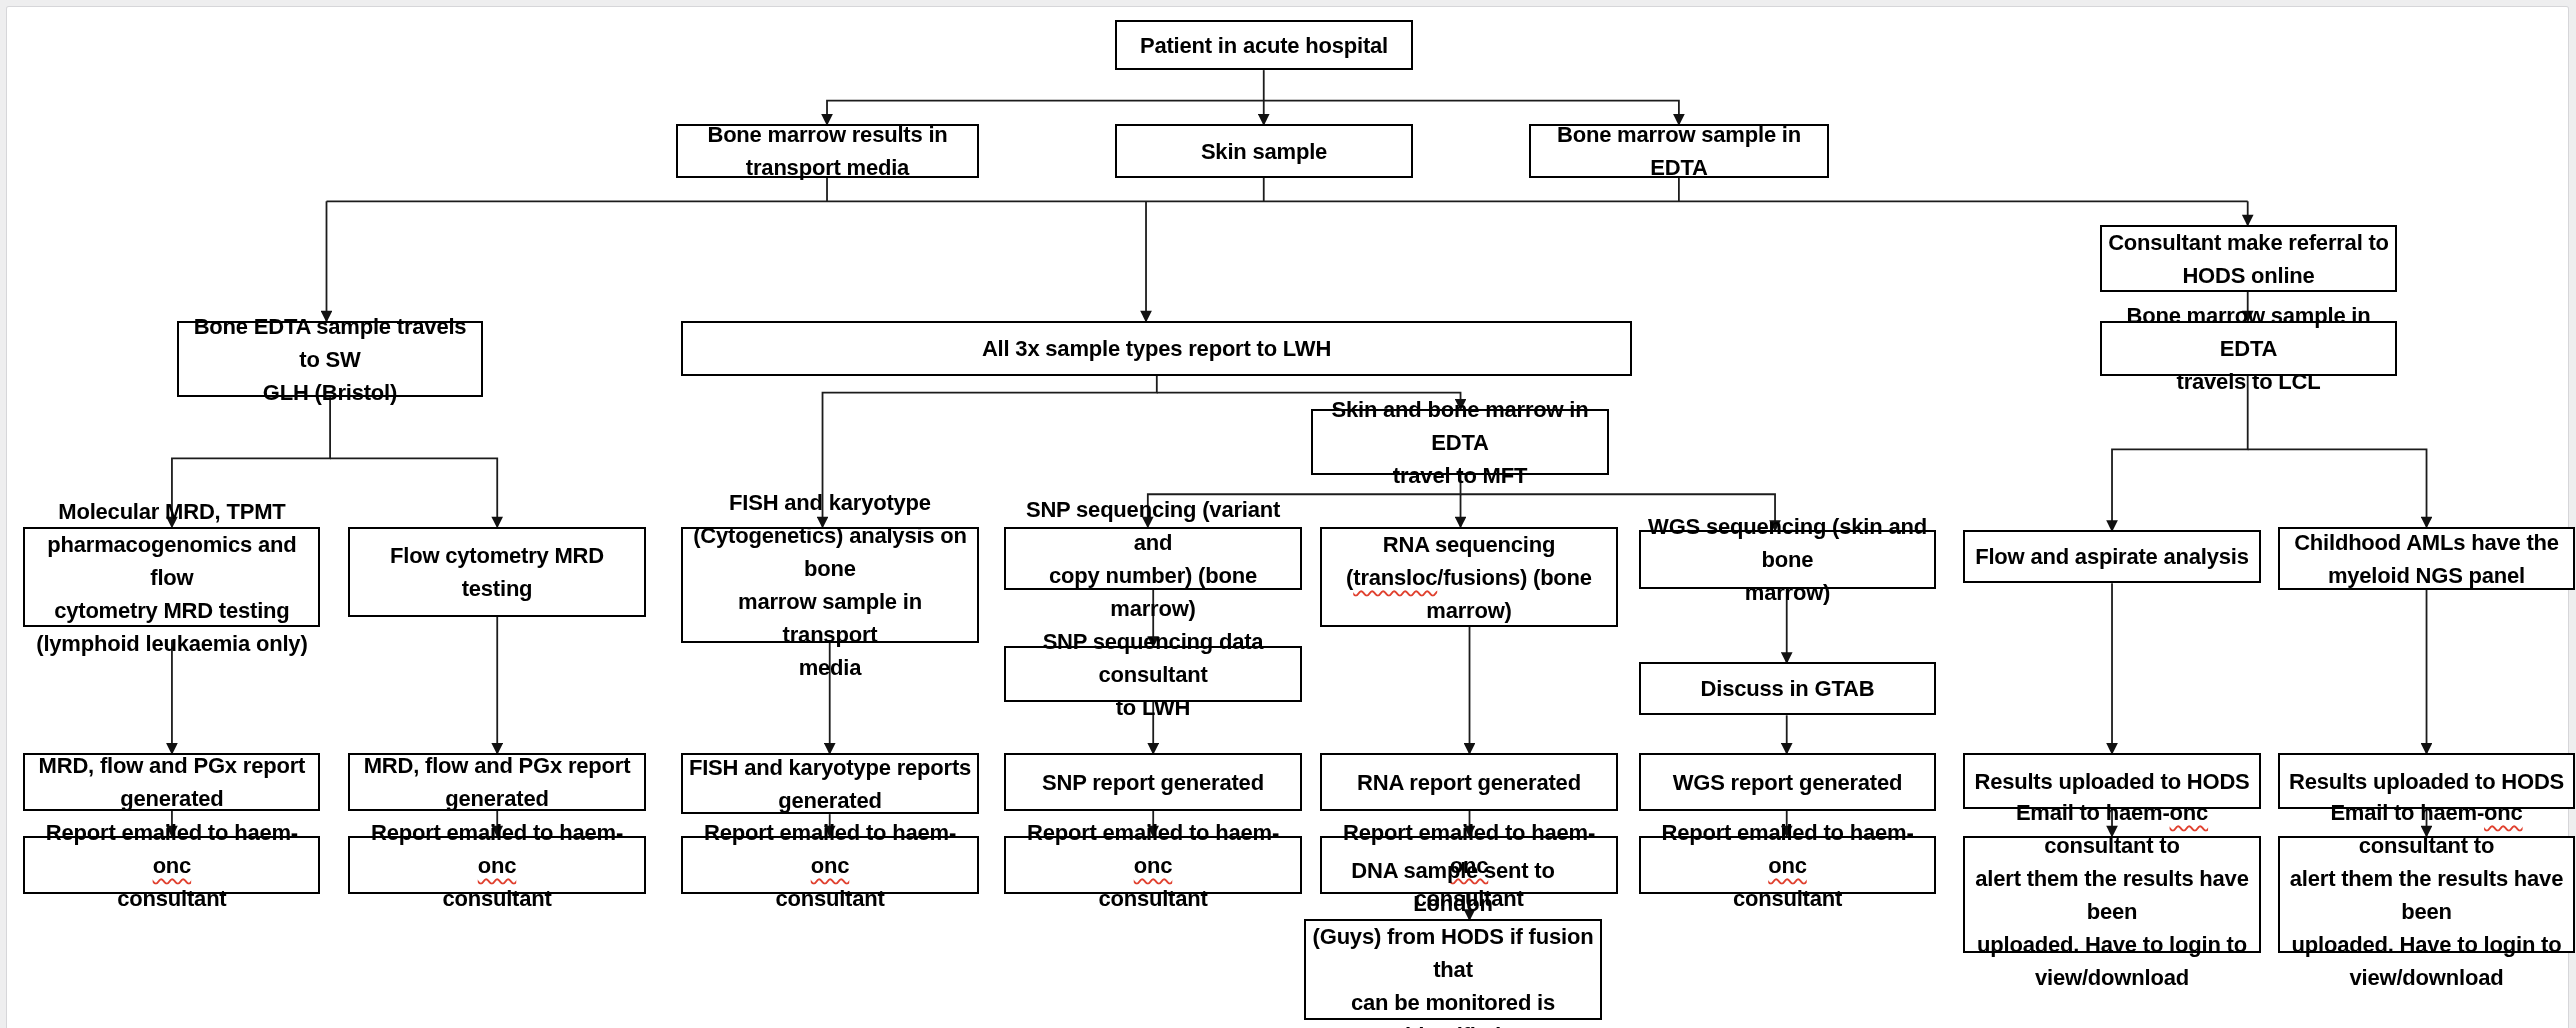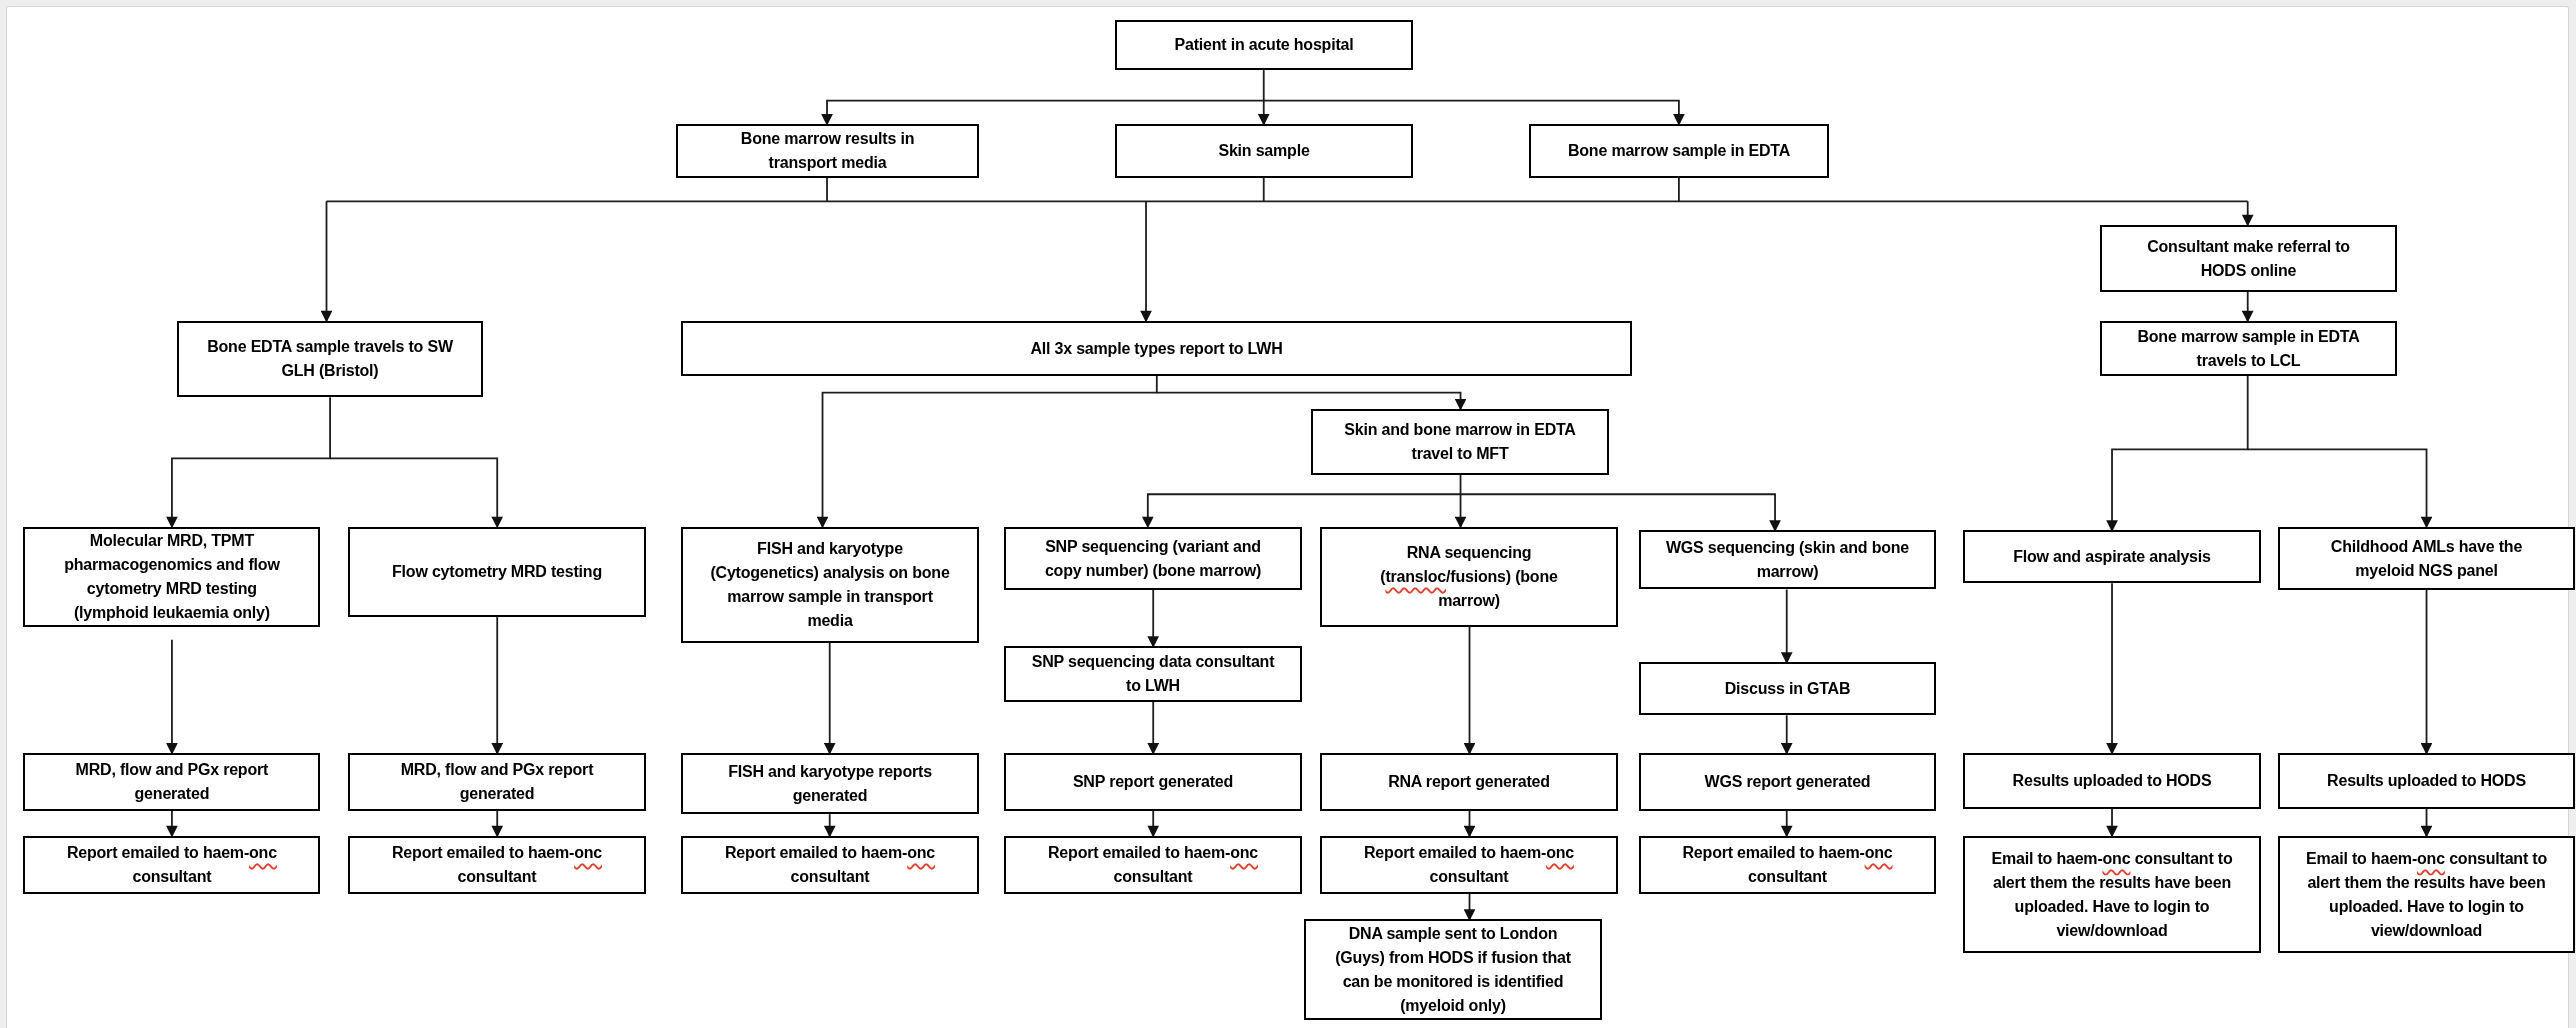--- a/index.html
+++ b/index.html
@@ -5,21 +5,21 @@
   html,body{margin:0;padding:0;}
   #stage{position:relative;width:2576px;height:1028px;background:#eeeeef;overflow:hidden;
          font-family:"Liberation Sans","DejaVu Sans",sans-serif;}
   #surface{position:absolute;left:6.3px;top:6.3px;width:2563px;height:1022px;background:#ffffff;
            border:0.9px solid #d6d6d9;border-bottom:none;border-radius:2.7px 2.7px 0 0;box-sizing:border-box;}
   svg.connectors{position:absolute;left:0;top:0;z-index:1;}
   path.edge{fill:none;stroke:#1c1c1c;stroke-width:2px;}
   .box{position:absolute;box-sizing:border-box;background:#ffffff;border:2.7px solid #000000;
        display:flex;align-items:center;justify-content:center;text-align:center;
        padding:1.8px 5.4px;z-index:2;}
-  .box .lbl{white-space:pre-line;font-weight:700;font-size:16px;line-height:1.5;
+  .box .lbl{white-space:pre-line;font-weight:700;font-size:22px;line-height:1.5;
             color:#000000;letter-spacing:-0.2px;}
   .misspelled{text-decoration-line:underline;text-decoration-style:wavy;
               text-decoration-color:#e0402e;text-decoration-thickness:1.8px;text-underline-offset:4.5px;}
 </style>
 </head>
 <body>
 
 <div id="stage">
   <div id="surface"></div>
 

